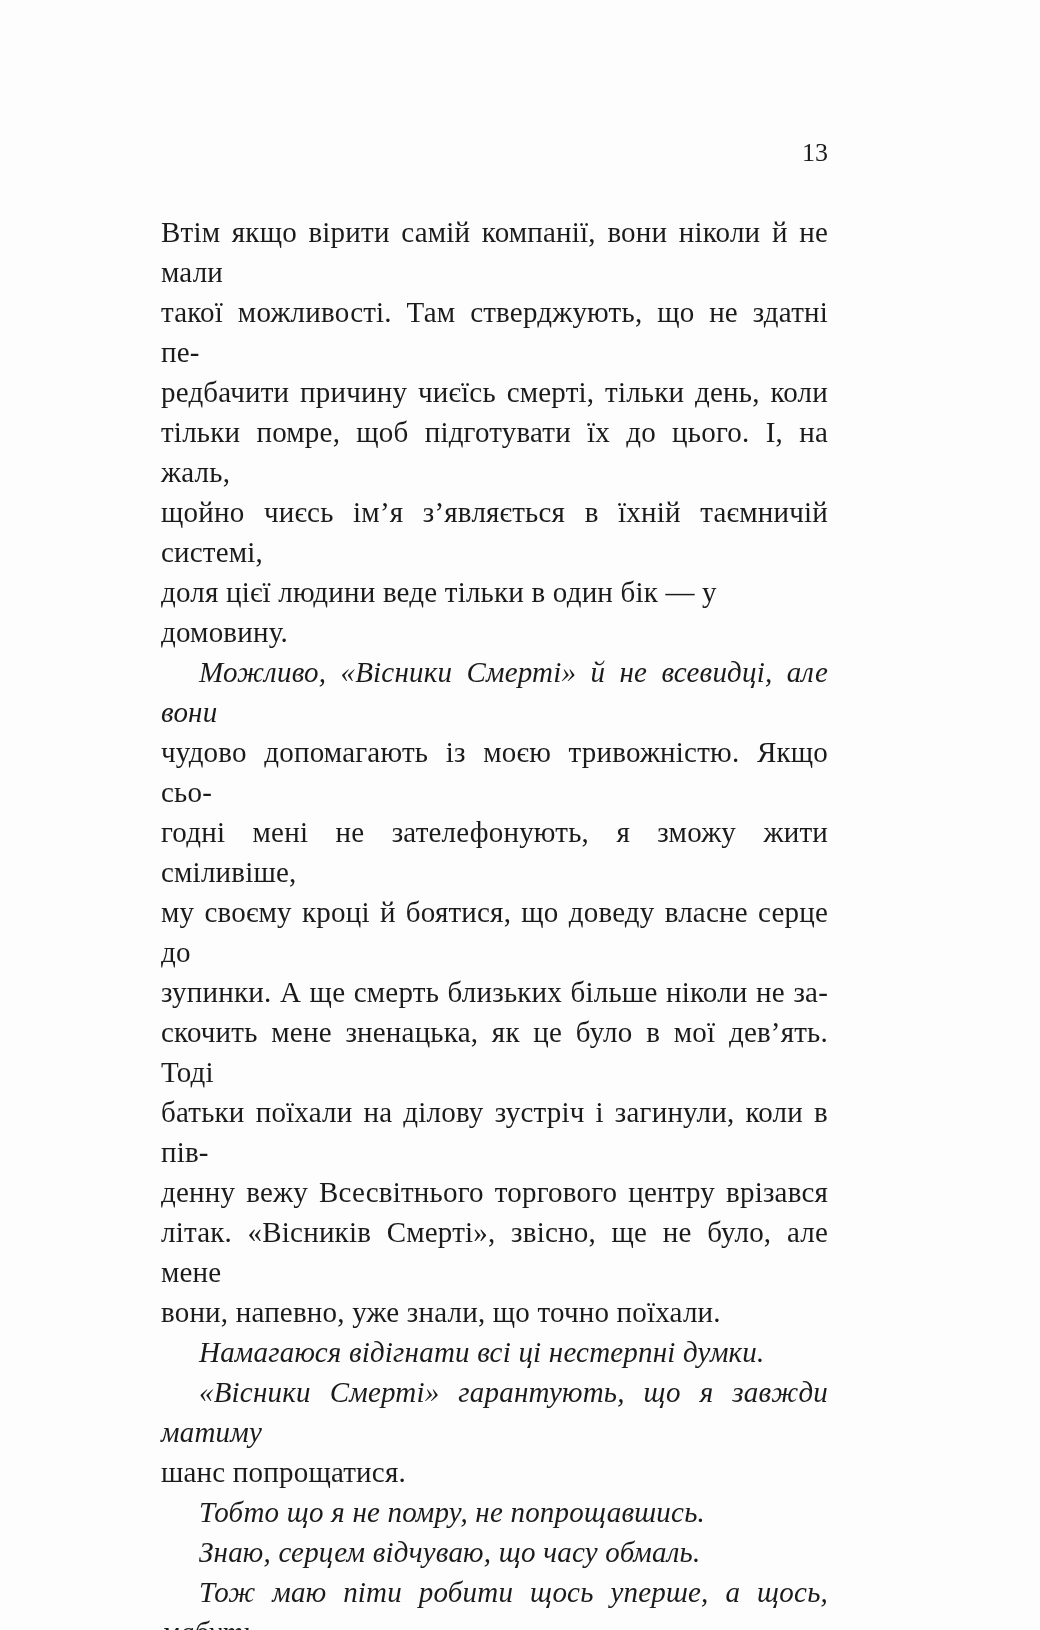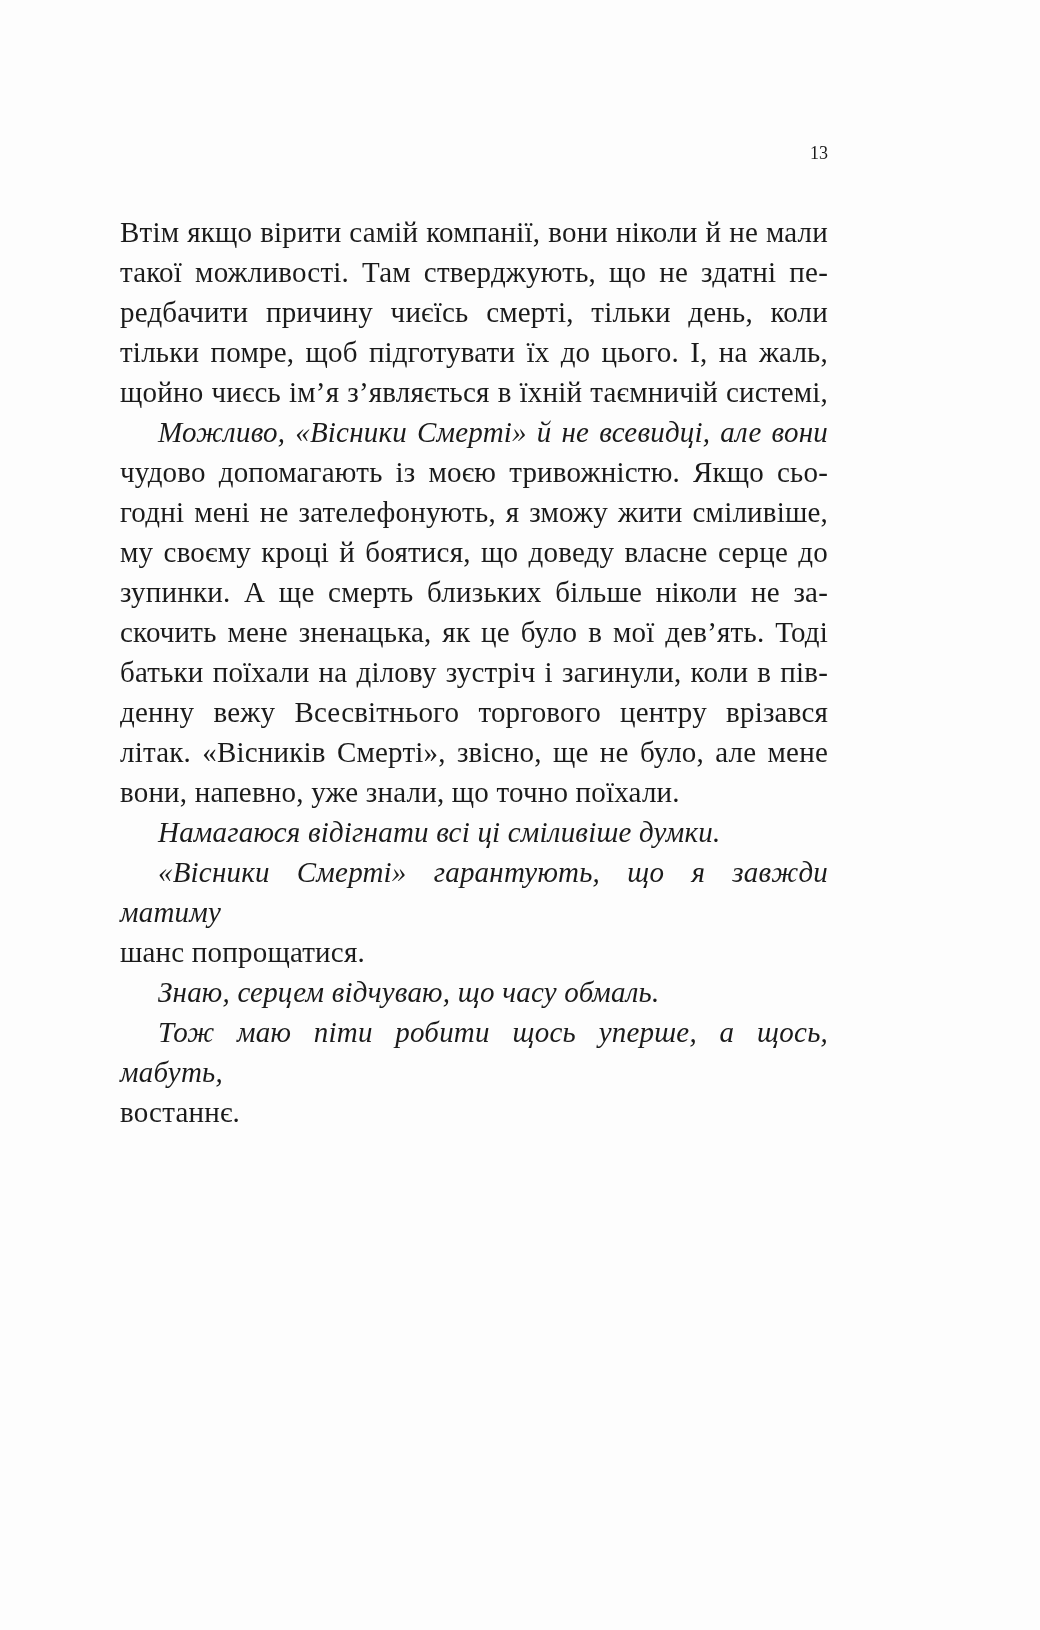--- a/index.html
+++ b/index.html
@@ -13,38 +13,39 @@
     height: 1630px;
     background: #fdfdfd;
     font-family: "Liberation Serif", "DejaVu Serif", serif;
     color: #1b1b1b;
     overflow: hidden;
   }
   .page-number {
     position: absolute;
     top: 138px;
     right: 212px;
-    font-size: 18px;
+    font-size: 26px;
     line-height: 30px;
     color: #1b1b1b;
   }
   .text-block {
     position: absolute;
     top: 212px;
     left: 120px;
     width: 708px;
     font-size: 29px;
     line-height: 40px;
     letter-spacing: 0.2px;
   }
   .paragraph {
     margin: 0;
   }
   .line {
     white-space: normal;
+    margin-left: 41px;
   }
   
   .line.justify {
     text-align: justify;
     text-align-last: justify;
     -moz-text-align-last: justify;
   }
   .line.indent {
     text-indent: 38px;
     font-style: italic;
@@ -55,39 +56,43 @@
 
 <div class="page">
   <div class="page-number">13</div>
   <div class="text-block" id="text-block">
       <div class="paragraph">
         <div class="line justify">Втім якщо вірити самій компанії, вони ніколи й не мали</div>
         <div class="line justify">такої можливості. Там стверджують, що не здатні пе-</div>
         <div class="line justify">редбачити причину чиєїсь смерті, тільки день, коли</div>
         <div class="line justify">тільки помре, щоб підготувати їх до цього. І, на жаль,</div>
         <div class="line justify">щойно чиєсь ім’я з’являється в їхній таємничій системі,</div>
+        <div class="line">доля цієї людини веде тільки в один бік — у домовину.</div>
       </div>
       <div class="paragraph">
         <div class="line justify indent">Можливо, «Вісники Смерті» й не всевидці, але вони</div>
         <div class="line justify">чудово допомагають із моєю тривожністю. Якщо сьо-</div>
         <div class="line justify">годні мені не зателефонують, я зможу жити сміливіше,</div>
         <div class="line justify">му своєму кроці й боятися, що доведу власне серце до</div>
         <div class="line justify">зупинки. А ще смерть близьких більше ніколи не за-</div>
         <div class="line justify">скочить мене зненацька, як це було в мої дев’ять. Тоді</div>
         <div class="line justify">батьки поїхали на ділову зустріч і загинули, коли в пів-</div>
         <div class="line justify">денну вежу Всесвітнього торгового центру врізався</div>
         <div class="line justify">літак. «Вісників Смерті», звісно, ще не було, але мене</div>
         <div class="line">вони, напевно, уже знали, що точно поїхали.</div>
       </div>
       <div class="paragraph">
-        <div class="line indent">Намагаюся відігнати всі ці сміливіше думки.</div>
+        <div class="line indent">Намагаюся відігнати всі ці нестерпні думки.</div>
       </div>
       <div class="paragraph">
         <div class="line justify indent">«Вісники Смерті» гарантують, що я завжди матиму</div>
         <div class="line">шанс попрощатися.</div>
+      </div>
+      <div class="paragraph">
+        <div class="line indent">Тобто що я не помру, не попрощавшись.</div>
       </div>
       <div class="paragraph">
         <div class="line indent">Знаю, серцем відчуваю, що часу обмаль.</div>
       </div>
       <div class="paragraph">
         <div class="line justify indent">Тож маю піти робити щось уперше, а щось, мабуть,</div>
         <div class="line">востаннє.</div>
       </div>
     </div>
 </div>

